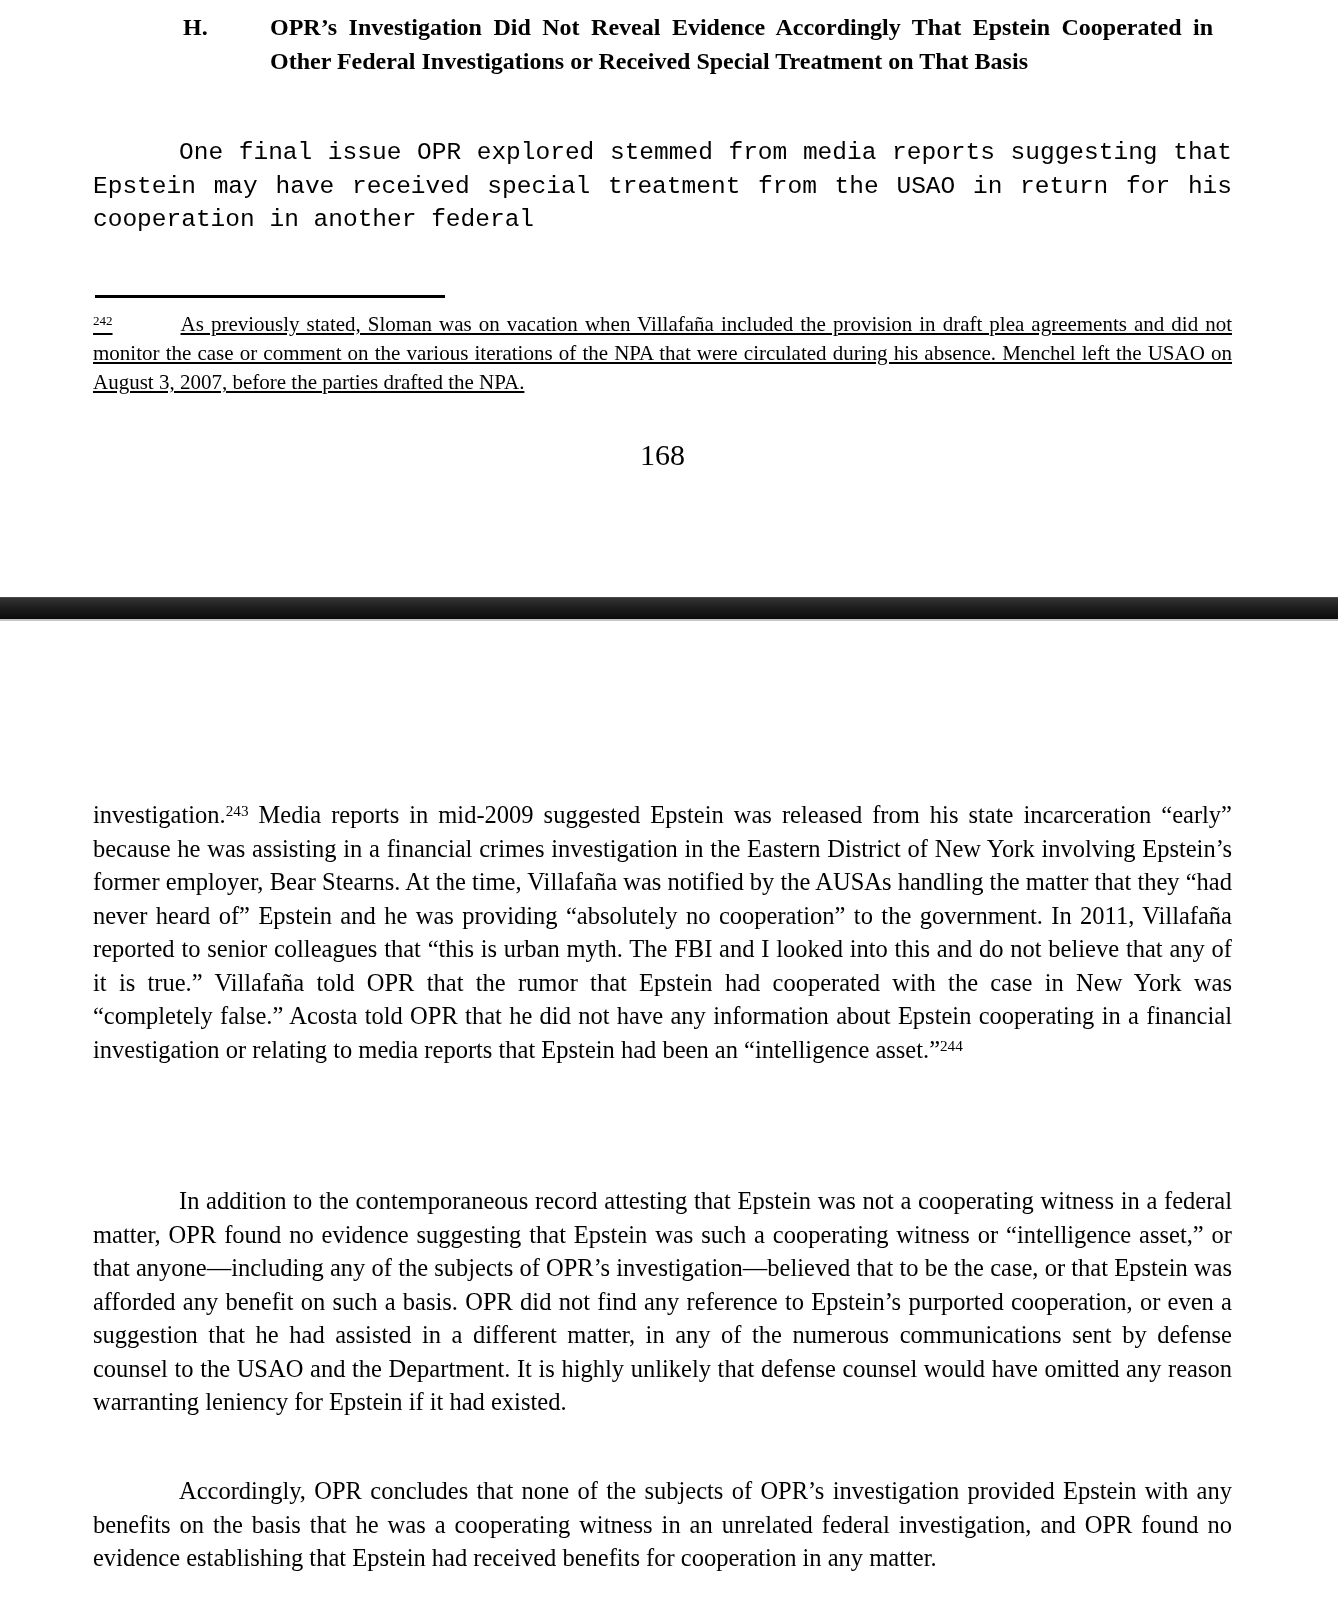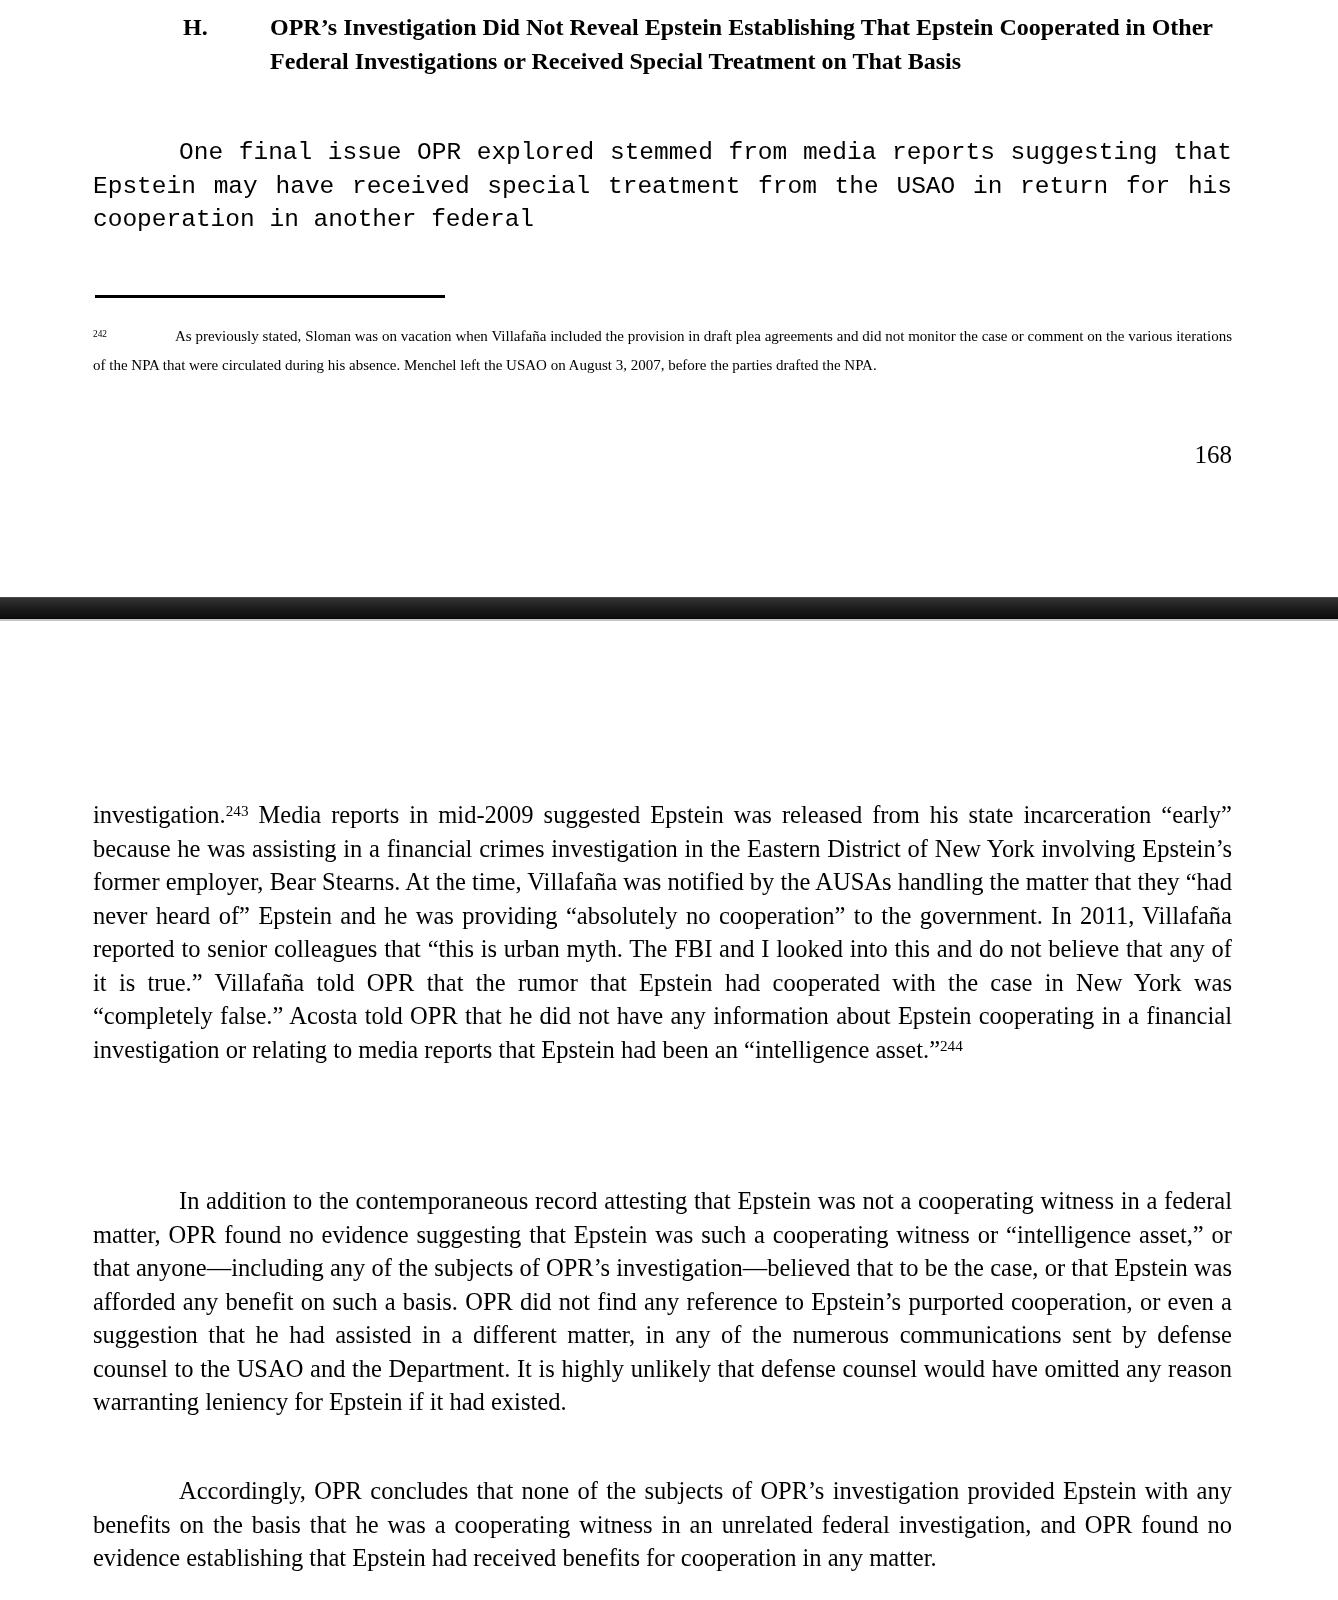--- a/index.html
+++ b/index.html
@@ -31,56 +31,56 @@
   .indent { text-indent: 86px; }
 
   #p1-paragraph { position: absolute; top: 136px; left: 93px; width: 1139px; font-family: Liberation Mono, monospace; }
 
   .fn-rule {
     position: absolute; top: 295px; left: 95px;
     width: 350px; height: 0;
     border-top: 3px solid #000;
   }
   .footnote {
-    position: absolute; top: 322px; left: 93px; width: 1139px;
-    font-size: 15px; line-height: 29px;
-    text-align: justify; text-justify: inter-word;
+    position: absolute; top: 310px; left: 93px; width: 1139px;
+    font-size: 21px; line-height: 29px;
+    text-align: justify; text-justify: inter-word; text-decoration: underline;
   }
   .fn-gap { display: inline-block; width: 68px; }
 
   sup {
     font-size: 0.62em; line-height: 0;
     position: relative; top: -0.45em;
     vertical-align: baseline;
   }
 
   .page-number {
     position: absolute; top: 437px; left: 93px; width: 1139px;
-    text-align: right; font-size: 25px; line-height: 36px;
+    text-align: center; font-size: 30px; line-height: 36px;
   }
 
   .page-separator {
     position: absolute; top: 597px; left: 0; width: 1338px; height: 24px;
     background: linear-gradient(to bottom, #343434 0%, #1e1e1e 45%, #0a0a0a 100%);
     border-top: 1px solid #4a4a4a;
     border-bottom: 2px solid #c6c6c6;
   }
 
   #p2-para-a { position: absolute; top: 177px; left: 93px; width: 1139px; }
   #p2-para-b { position: absolute; top: 537px; left: 93px; width: 1139px; margin-top: 26px; }
   #p2-para-c { position: absolute; top: 853px; left: 93px; width: 1139px; }
 </style>
 </head>
 <body>
 
 <section class="page" id="page-one">
 
   <div class="heading">
     <span class="hnum">H.</span>
-    <span class="htext">OPR’s Investigation Did Not Reveal Epstein Establishing That Epstein Cooperated in Other Federal Investigations or Received Special Treatment on That Basis</span>
+    <span class="htext">OPR’s Investigation Did Not Reveal Evidence Accordingly That Epstein Cooperated in Other Federal Investigations or Received Special Treatment on That Basis</span>
   </div>
 
   <p class="bodytext indent" id="p1-paragraph">One final issue OPR explored stemmed from media reports suggesting that Epstein may have received special treatment from the USAO in return for his cooperation in another federal</p>
 
   <div class="fn-rule"></div>
 
   <div class="footnote"><sup>242</sup><span class="fn-gap"></span>As previously stated, Sloman was on vacation when Villafaña included the provision in draft plea agreements and did not monitor the case or comment on the various iterations of the NPA that were circulated during his absence.  Menchel left the USAO on August 3, 2007, before the parties drafted the NPA.</div>
 
   <div class="page-number">168</div>
 </section>

